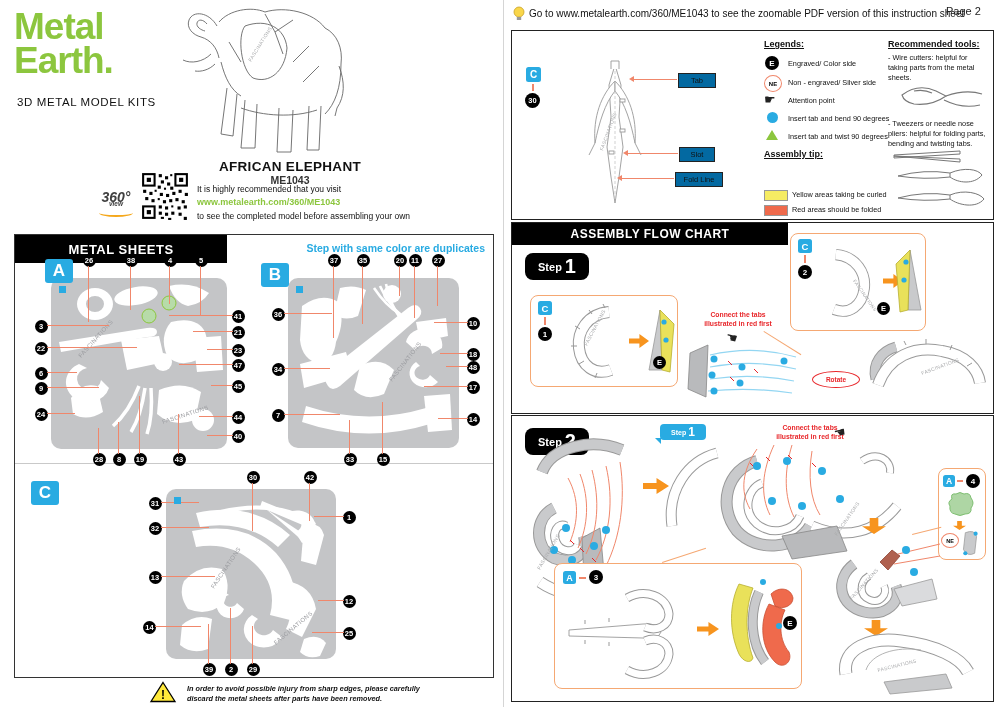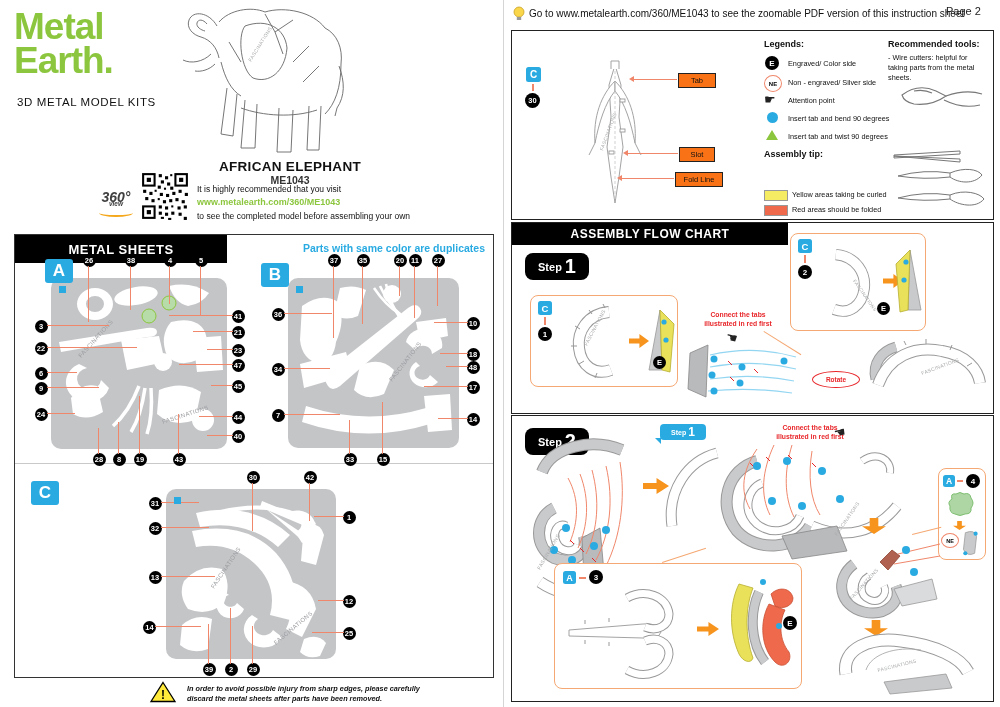--- a/index.html
+++ b/index.html
@@ -55,26 +55,26 @@
   .p2{left:511px;top:222px;width:481px;height:190px}
   .p3{left:511px;top:415px;width:481px;height:285px}
   .p1-head{position:absolute;left:0;top:0;width:232px;height:22px;font-size:11.5px}
   .p2-head{position:absolute;left:0;top:0;width:276px;height:22px;font-size:12px}
 
   .smbadge{position:absolute;background:#29ABE2;color:#fff;font-weight:bold;border-radius:2.5px;
            display:flex;align-items:center;justify-content:center}
   .blkcirc{position:absolute;background:#000;border-radius:50%;color:#fff;font-weight:bold;
            display:flex;align-items:center;justify-content:center}
   .odash{position:absolute;background:#F0876B}
-  .cobox{position:absolute;border:1px solid #222;background:#f97316;font-size:7.5px;
+  .cobox{position:absolute;border:1px solid #222;background:#0369a1;font-size:7.5px;
          display:flex;align-items:center;justify-content:center}
   .aline{position:absolute;height:1.4px;background:#F0876B}
   .aline::before{content:"";position:absolute;left:-5px;top:-2.6px;border-top:3.4px solid transparent;
                  border-bottom:3.4px solid transparent;border-right:5.5px solid #F0876B}
-  .legtitle{position:absolute;font-size:9px;font-weight:bold;}
+  .legtitle{position:absolute;font-size:9px;font-weight:bold;text-decoration:underline}
   .legtxt{position:absolute;font-size:7.3px;line-height:1.35}
   .necirc{position:absolute;background:#fff;border:1.1px solid #F0876B;border-radius:50%;color:#000;
           font-weight:bold;display:flex;align-items:center;justify-content:center}
   .hand{position:absolute;font-size:13px;color:#222;line-height:1}
   .bdotc{position:absolute;border-radius:50%;background:#29ABE2}
   .gtri{position:absolute;width:0;height:0;border-left:6px solid transparent;border-right:6px solid transparent;
         border-bottom:10px solid #8CC63E}
   .swatch{position:absolute;width:22px;height:9px;border:.6px solid #999}
 
   .stepbadge{position:absolute;background:#000;border-radius:8px;color:#fff;display:flex;
@@ -198,21 +198,21 @@
   </svg>
 
   <div class="rec">
     <div>It is highly recommended that you visit</div>
     <div class="url">www.metalearth.com/360/ME1043</div>
     <div>to see the completed model before assembling your own</div>
   </div>
 
   <div class="sheets">
     <div class="blackhead sheets-head">METAL SHEETS</div>
-    <div class="dupnote">Parts with same color are duplicates</div>
+    <div class="dupnote">Step with same color are duplicates</div>
     <div class="sheetdiv"></div>
 
     <div class="letterbadge lb-lg" style="left:30px;top:24px">A</div>
     <div class="graysheet" style="left:36px;top:43px;width:176px;height:171px"></div>
     <div class="minisq" style="left:44px;top:51px"></div>
     <svg style="left:36px;top:43px" width="176" height="171" viewBox="0 0 176 171">
       <g fill="#fff">
         <path fill-rule="evenodd" d="M62,26 a18,16 0 1 1 -36,0 a18,16 0 1 1 36,0 Z M53,26 a9,8 0 1 1 -18,0 a9,8 0 1 1 18,0 Z"></path>
         <ellipse cx="85" cy="18" rx="22" ry="9" transform="rotate(-10 85 18)"></ellipse>
         <path d="M118,8 q22,-5 40,7 q-7,11 -21,13 q-13,-3 -19,-20 z"></path>
@@ -396,20 +396,21 @@
     <div class="legtitle" style="left:376px;top:8px">Recommended tools:</div>
     <div class="legtxt" style="left:376px;top:22px;width:98px">- Wire cutters: helpful for taking parts from the metal sheets.</div>
     <svg style="left:382px;top:50px" width="90" height="34" viewBox="0 0 90 34">
       <g stroke="#777" stroke-width="1.1" fill="none">
         <path d="M8,14 Q24,2 42,10 L52,15 Q38,25 20,23 Q10,21 8,14 Z"></path>
         <path d="M52,15 Q72,8 88,13"></path>
           <path d="M50,19 Q68,28 86,24"></path>
         <path d="M20,10 Q30,8 38,12"></path>
       </g>
     </svg>
+    <div class="legtxt" style="left:376px;top:88px;width:100px">- Tweezers or needle nose pliers: helpful for folding parts, bending and twisting tabs.</div>
     <svg style="left:378px;top:118px" width="100" height="64" viewBox="0 0 100 64">
       <g stroke="#777" stroke-width="1" fill="none">
         <path d="M4,6 L70,2 L70,5 L4,9 Z"></path>
           <path d="M4,7 L70,10 L70,13 Z"></path>
         <path d="M60,24 Q34,20 8,27 Q34,31 60,28 Z"></path>
         <path d="M60,24 C74,18 88,20 92,26 C84,36 68,34 60,28"></path>
         <path d="M60,46 Q34,42 8,49 Q34,53 60,50 Z"></path>
         <path d="M60,46 C74,40 90,44 94,50 C86,60 68,56 60,50"></path>
       </g>
     </svg>

